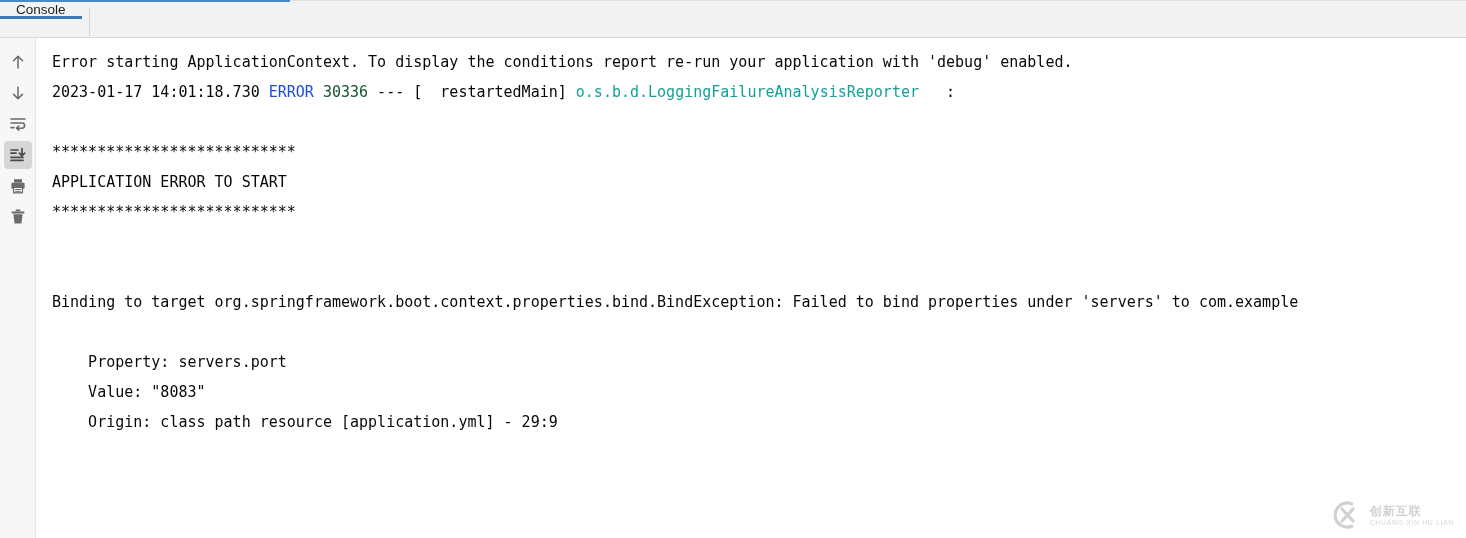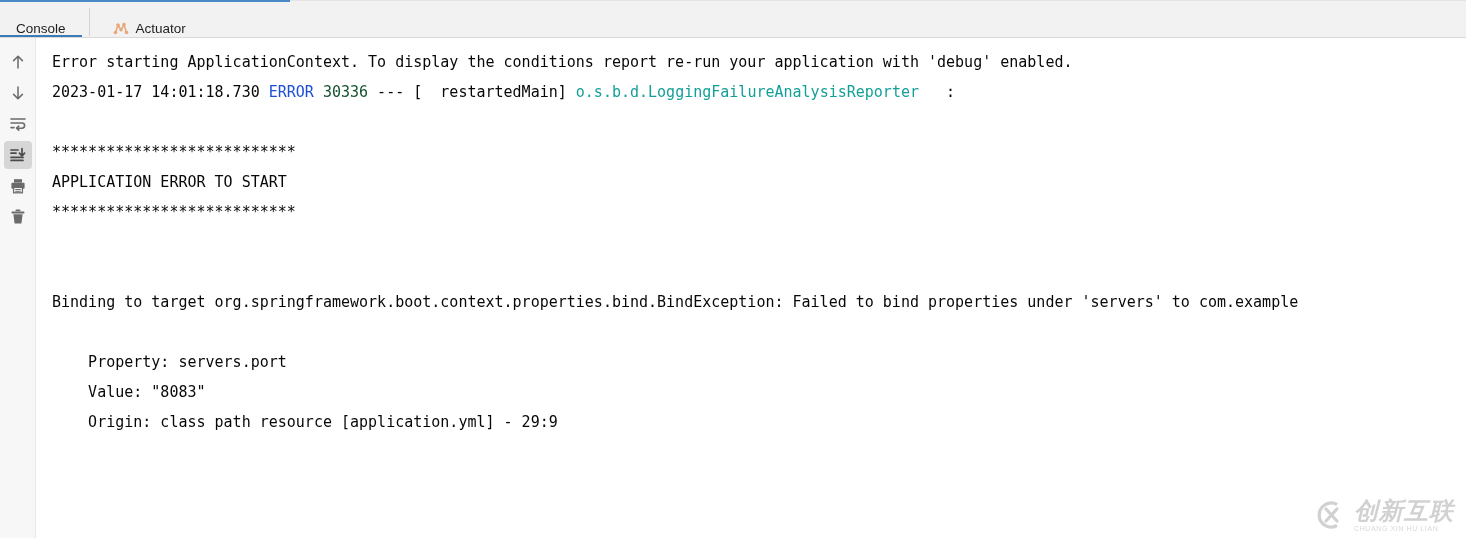--- a/index.html
+++ b/index.html
@@ -36,21 +36,21 @@
     top: 0; left: 290px;
     right: 0;
     height: 1px;
     background: #e3e3e3;
   }
   .tabs {
     position: absolute;
     top: 2px; left: 0;
     height: 34px;
     display: flex;
-    align-items: flex-end;
+    align-items: flex-start;
     gap: 7px;
   }
   .tab {
     display: flex;
     align-items: center;
     gap: 7px;
     padding: 0 16px;
     font-size: 13.5px;
     color: #1f1f1f;
     cursor: default;
@@ -157,25 +157,24 @@
     height: 34px;
     flex: 0 0 auto;
   }
   .wm-text {
     display: flex;
     flex-direction: column;
     justify-content: center;
     line-height: 1;
   }
   .wm-cn {
-    font-size: 24px;
+    font-size: 12px;
     font-weight: bold;
     color: #9a9a9a;
     letter-spacing: 1px;
-    font-style: italic;
   }
   .wm-en {
     font-size: 7px;
     color: #a8a8a8;
     letter-spacing: 0.6px;
     margin-top: 2px;
   }
 </style>
 </head>
 <body>
@@ -186,33 +185,20 @@
 
   <div class="tabs">
 
     <div class="tab active">
       <span>Console</span>
       <span class="tab-underline"></span>
     </div>
 
     <div class="tab-divider"></div>
 
-    <div class="tab">
-      <span class="tab-icon">
-        <svg width="16" height="16" viewBox="0 0 16 16">
-          <path d="M2.5 12.5 L5 5 L8 10 L11 4.5 L13.5 12.5" fill="none" stroke="#e8a87c" stroke-width="1.6" stroke-linejoin="round" stroke-linecap="round"></path>
-          <circle cx="2.5" cy="12.5" r="1.8" fill="#e8a87c"></circle>
-          <circle cx="5" cy="5" r="1.8" fill="#e8a87c"></circle>
-          <circle cx="8" cy="10" r="1.6" fill="#e8a87c"></circle>
-          <circle cx="11" cy="4.5" r="1.8" fill="#e8a87c"></circle>
-          <circle cx="13.5" cy="12.5" r="1.8" fill="#e8a87c"></circle>
-        </svg>
-      </span>
-      <span>Actuator</span>
-    </div>
 
   </div>
   <div class="tabbar-bottomborder"></div>
 </div>
 
 <div class="gutter">
 
   <div class="gutter-btn">
     <span>
       <svg width="18" height="18" viewBox="0 0 18 18">

